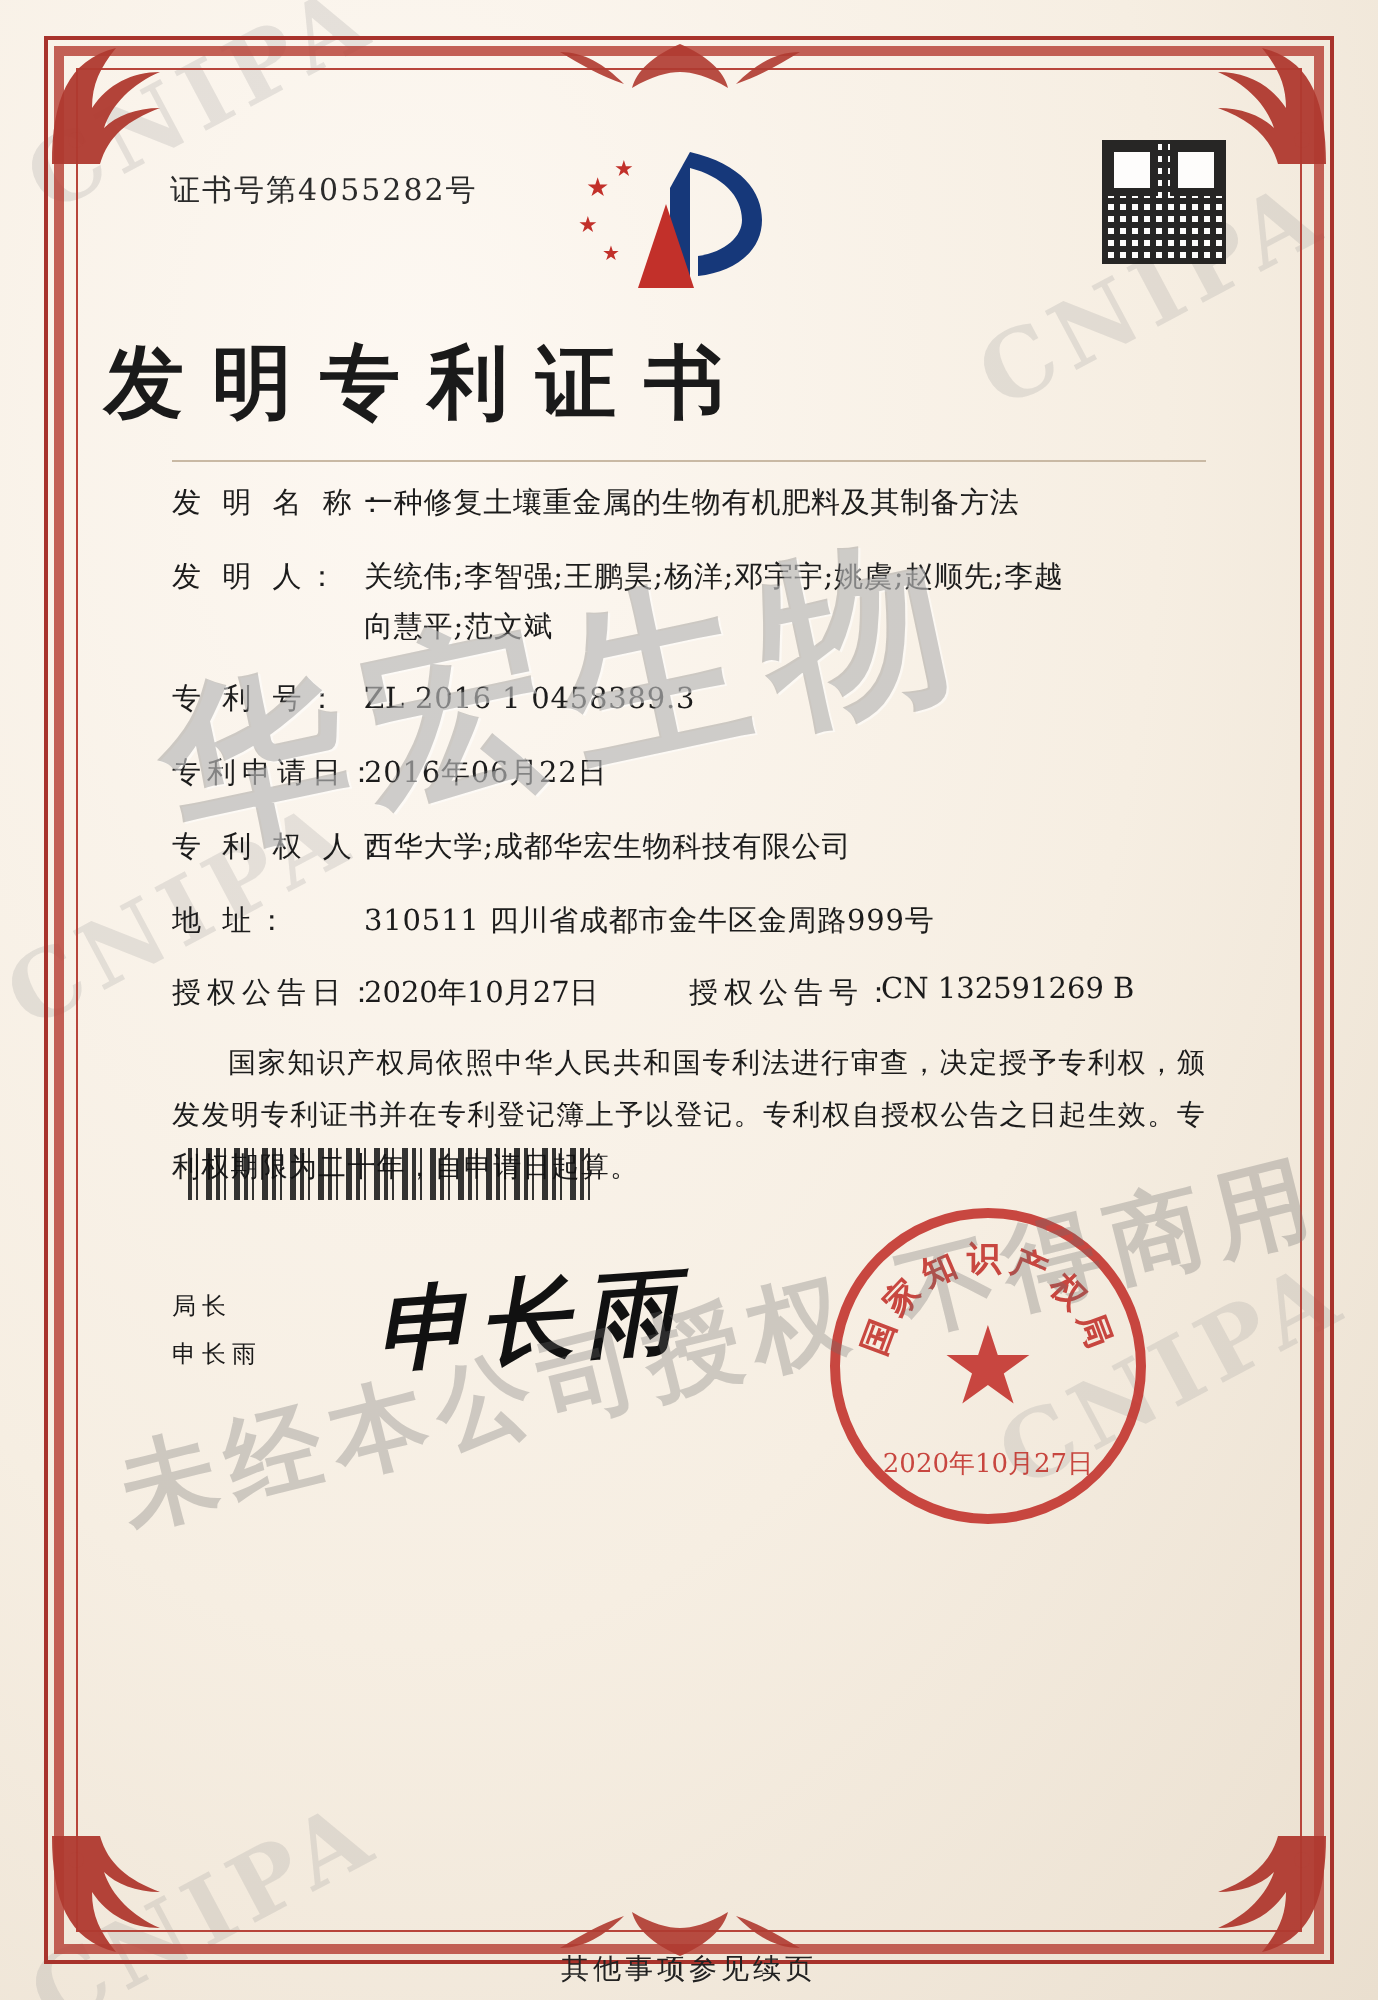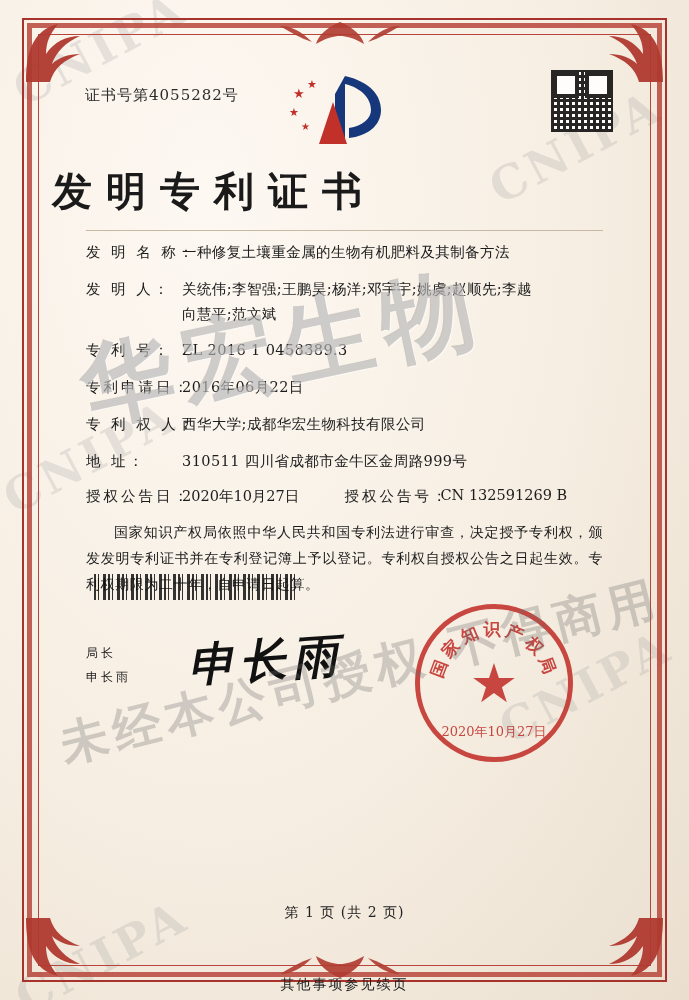--- a/index.html
+++ b/index.html
@@ -308,20 +308,19 @@
           </defs>
           <text fill="#c2302a" font-size="17" font-family="DejaVu Serif, Liberation Serif, serif" font-weight="bold" letter-spacing="4">
             <textPath href="#arcpath" startOffset="50%" text-anchor="middle">国家知识产权局</textPath>
           </text>
         </svg>
       </div>
       <div class="star">★</div>
       <div class="seal-date">2020年10月27日</div>
     </div>
 
-    <div class="page-no">第 1 页 (共 2 页)</div>
   </div>
 
   <div class="footer-note">其他事项参见续页</div>
 
   <div class="wm wm-big">华宏生物</div>
   <div class="wm wm-mid">未经本公司授权 不得商用</div>
 </div>
 
 </body></html>

